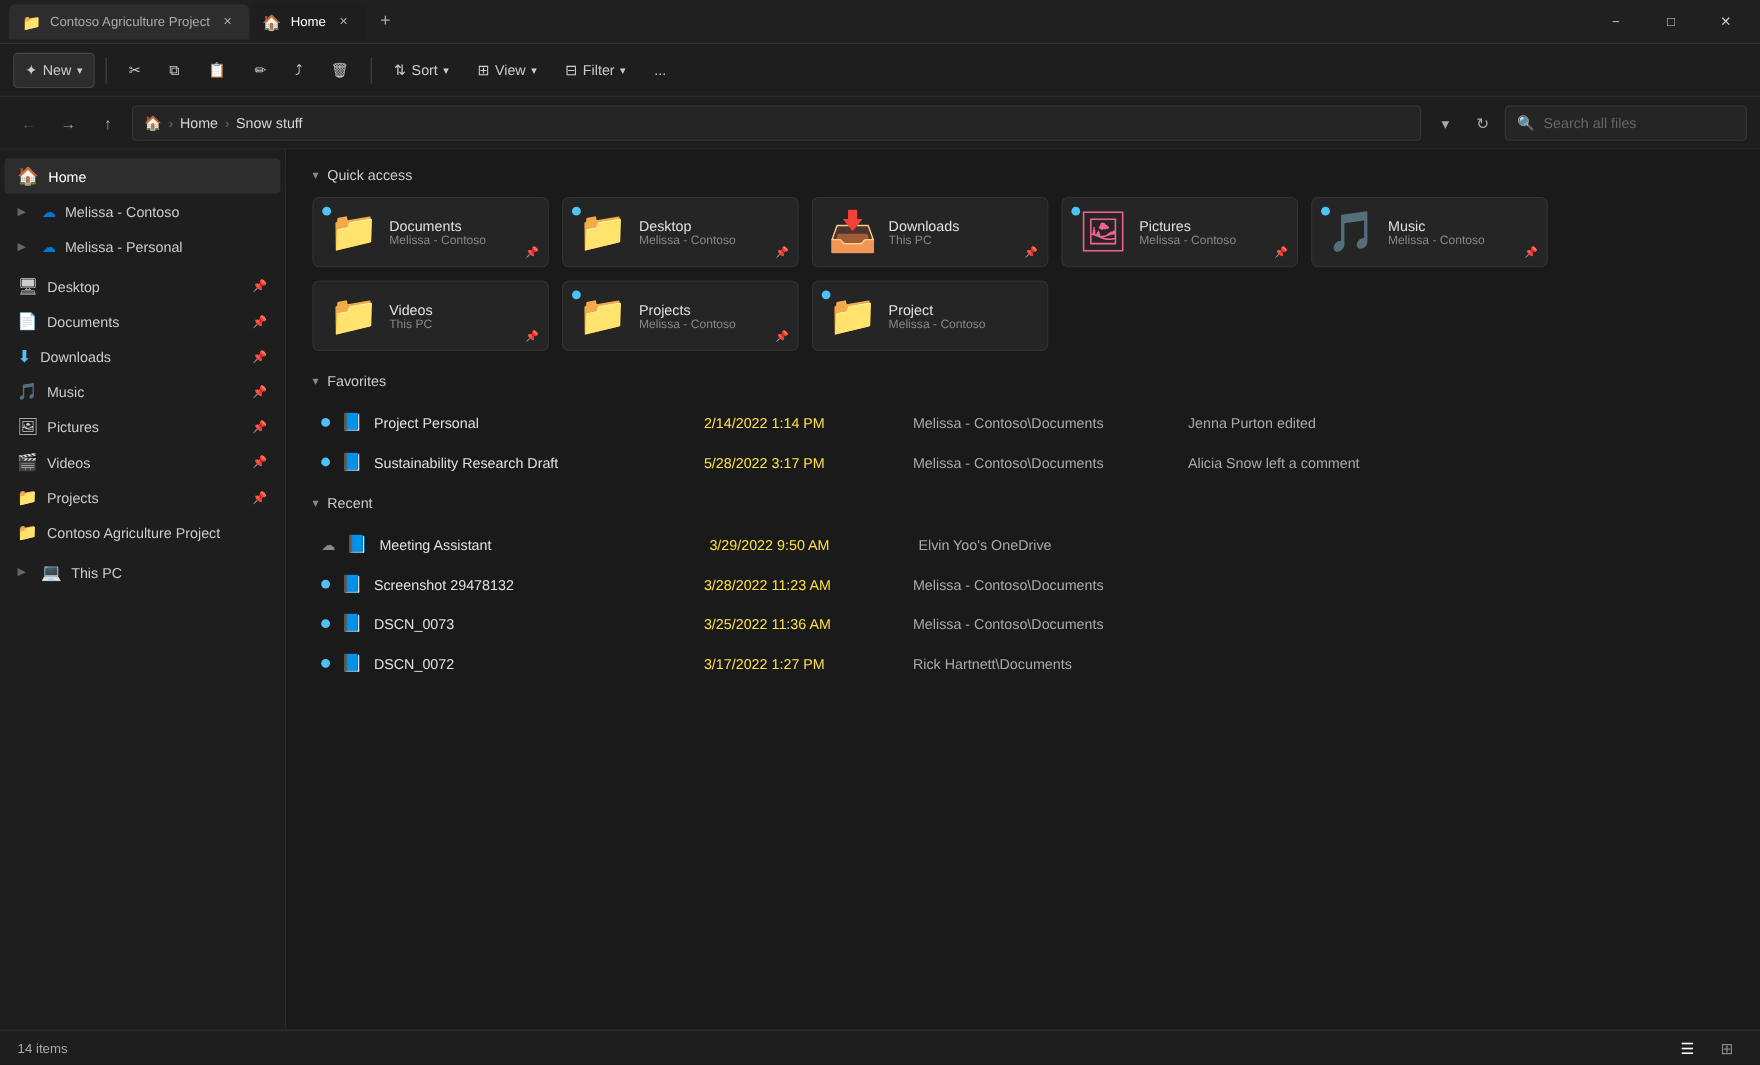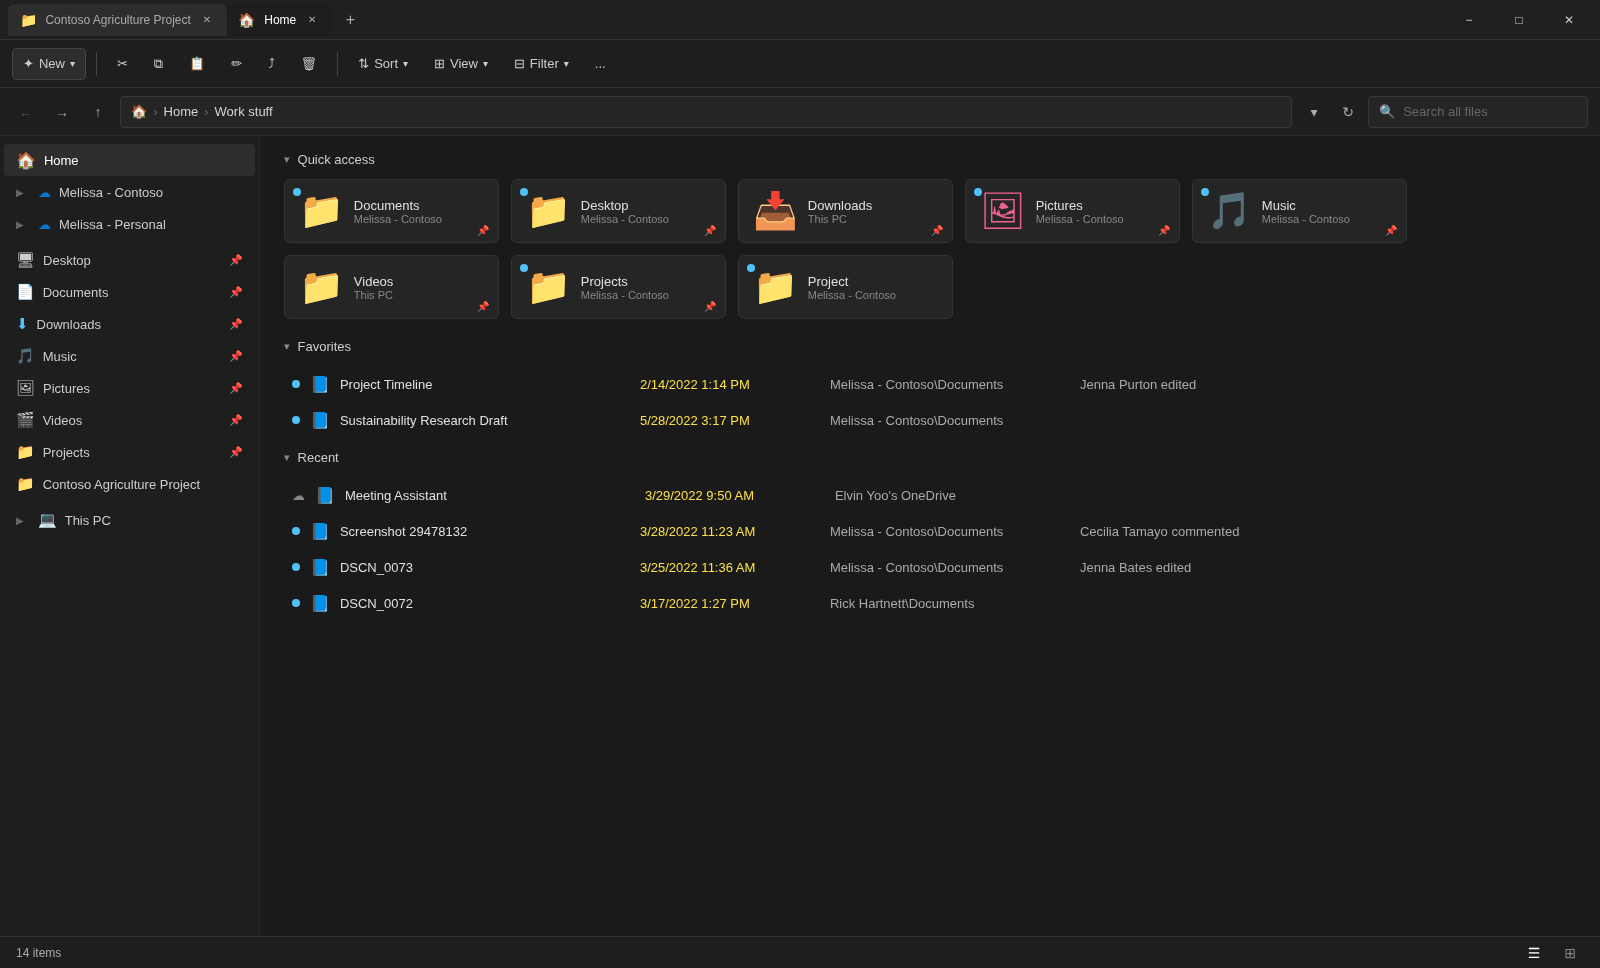--- a/index.html
+++ b/index.html
@@ -359,21 +359,21 @@
 
 <div class="address-bar">
   <div class="nav-btn disabled">←</div>
   <div class="nav-btn">→</div>
   <div class="nav-btn">↑</div>
   <div class="breadcrumb">
     <span>🏠</span>
     <span class="breadcrumb-sep">›</span>
     <span class="breadcrumb-item">Home</span>
     <span class="breadcrumb-sep">›</span>
-    <span class="breadcrumb-item">Work stuff</span>
+    <span class="breadcrumb-item">Snow stuff</span>
   </div>
   <div class="address-end">
     <div class="nav-btn">▾</div>
     <div class="refresh-btn">↻</div>
     <div class="search-box">
       <span>🔍</span>
       <span style="color:#666;">Search all files</span>
     </div>
   </div>
 </div>
@@ -533,32 +533,33 @@
     <div class="section-header">
       <span class="chevron">▾</span>
       <span>Favorites</span>
     </div>
 
     <div class="file-list">
 
       <div class="file-row">
         <div style="width:8px;height:8px;border-radius:50%;background:#4fc3f7;flex-shrink:0;"></div>
         <span style="font-size:16px;">📘</span>
-        <span class="file-name">Project Timeline</span>
+        <span class="file-name">Project Personal</span>
         <span class="file-date">2/14/2022 1:14 PM</span>
         <span class="file-location">Melissa - Contoso\Documents</span>
         <span class="file-activity">Jenna Purton edited</span>
       </div>
 
       <div class="file-row">
         <div style="width:8px;height:8px;border-radius:50%;background:#4fc3f7;flex-shrink:0;"></div>
         <span style="font-size:16px;">📘</span>
         <span class="file-name">Sustainability Research Draft</span>
         <span class="file-date">5/28/2022 3:17 PM</span>
         <span class="file-location">Melissa - Contoso\Documents</span>
+        <span class="file-activity">Alicia Snow left a comment</span>
       </div>
     </div>
 
     <div style="height:12px;"></div>
 
     <div class="section-header">
       <span class="chevron">▾</span>
       <span>Recent</span>
     </div>
 
@@ -571,30 +572,28 @@
         <span class="file-date">3/29/2022 9:50 AM</span>
         <span class="file-location">Elvin Yoo's OneDrive</span>
       </div>
 
       <div class="file-row">
         <div style="width:8px;height:8px;border-radius:50%;background:#4fc3f7;flex-shrink:0;"></div>
         <span style="font-size:16px;">📘</span>
         <span class="file-name">Screenshot 29478132</span>
         <span class="file-date">3/28/2022 11:23 AM</span>
         <span class="file-location">Melissa - Contoso\Documents</span>
-        <span class="file-activity">Cecilia Tamayo commented</span>
       </div>
 
       <div class="file-row">
         <div style="width:8px;height:8px;border-radius:50%;background:#4fc3f7;flex-shrink:0;"></div>
         <span style="font-size:16px;">📘</span>
         <span class="file-name">DSCN_0073</span>
         <span class="file-date">3/25/2022 11:36 AM</span>
         <span class="file-location">Melissa - Contoso\Documents</span>
-        <span class="file-activity">Jenna Bates edited</span>
       </div>
 
       <div class="file-row">
         <div style="width:8px;height:8px;border-radius:50%;background:#4fc3f7;flex-shrink:0;"></div>
         <span style="font-size:16px;">📘</span>
         <span class="file-name">DSCN_0072</span>
         <span class="file-date">3/17/2022 1:27 PM</span>
         <span class="file-location">Rick Hartnett\Documents</span>
         <span class="file-activity"></span>
       </div>

